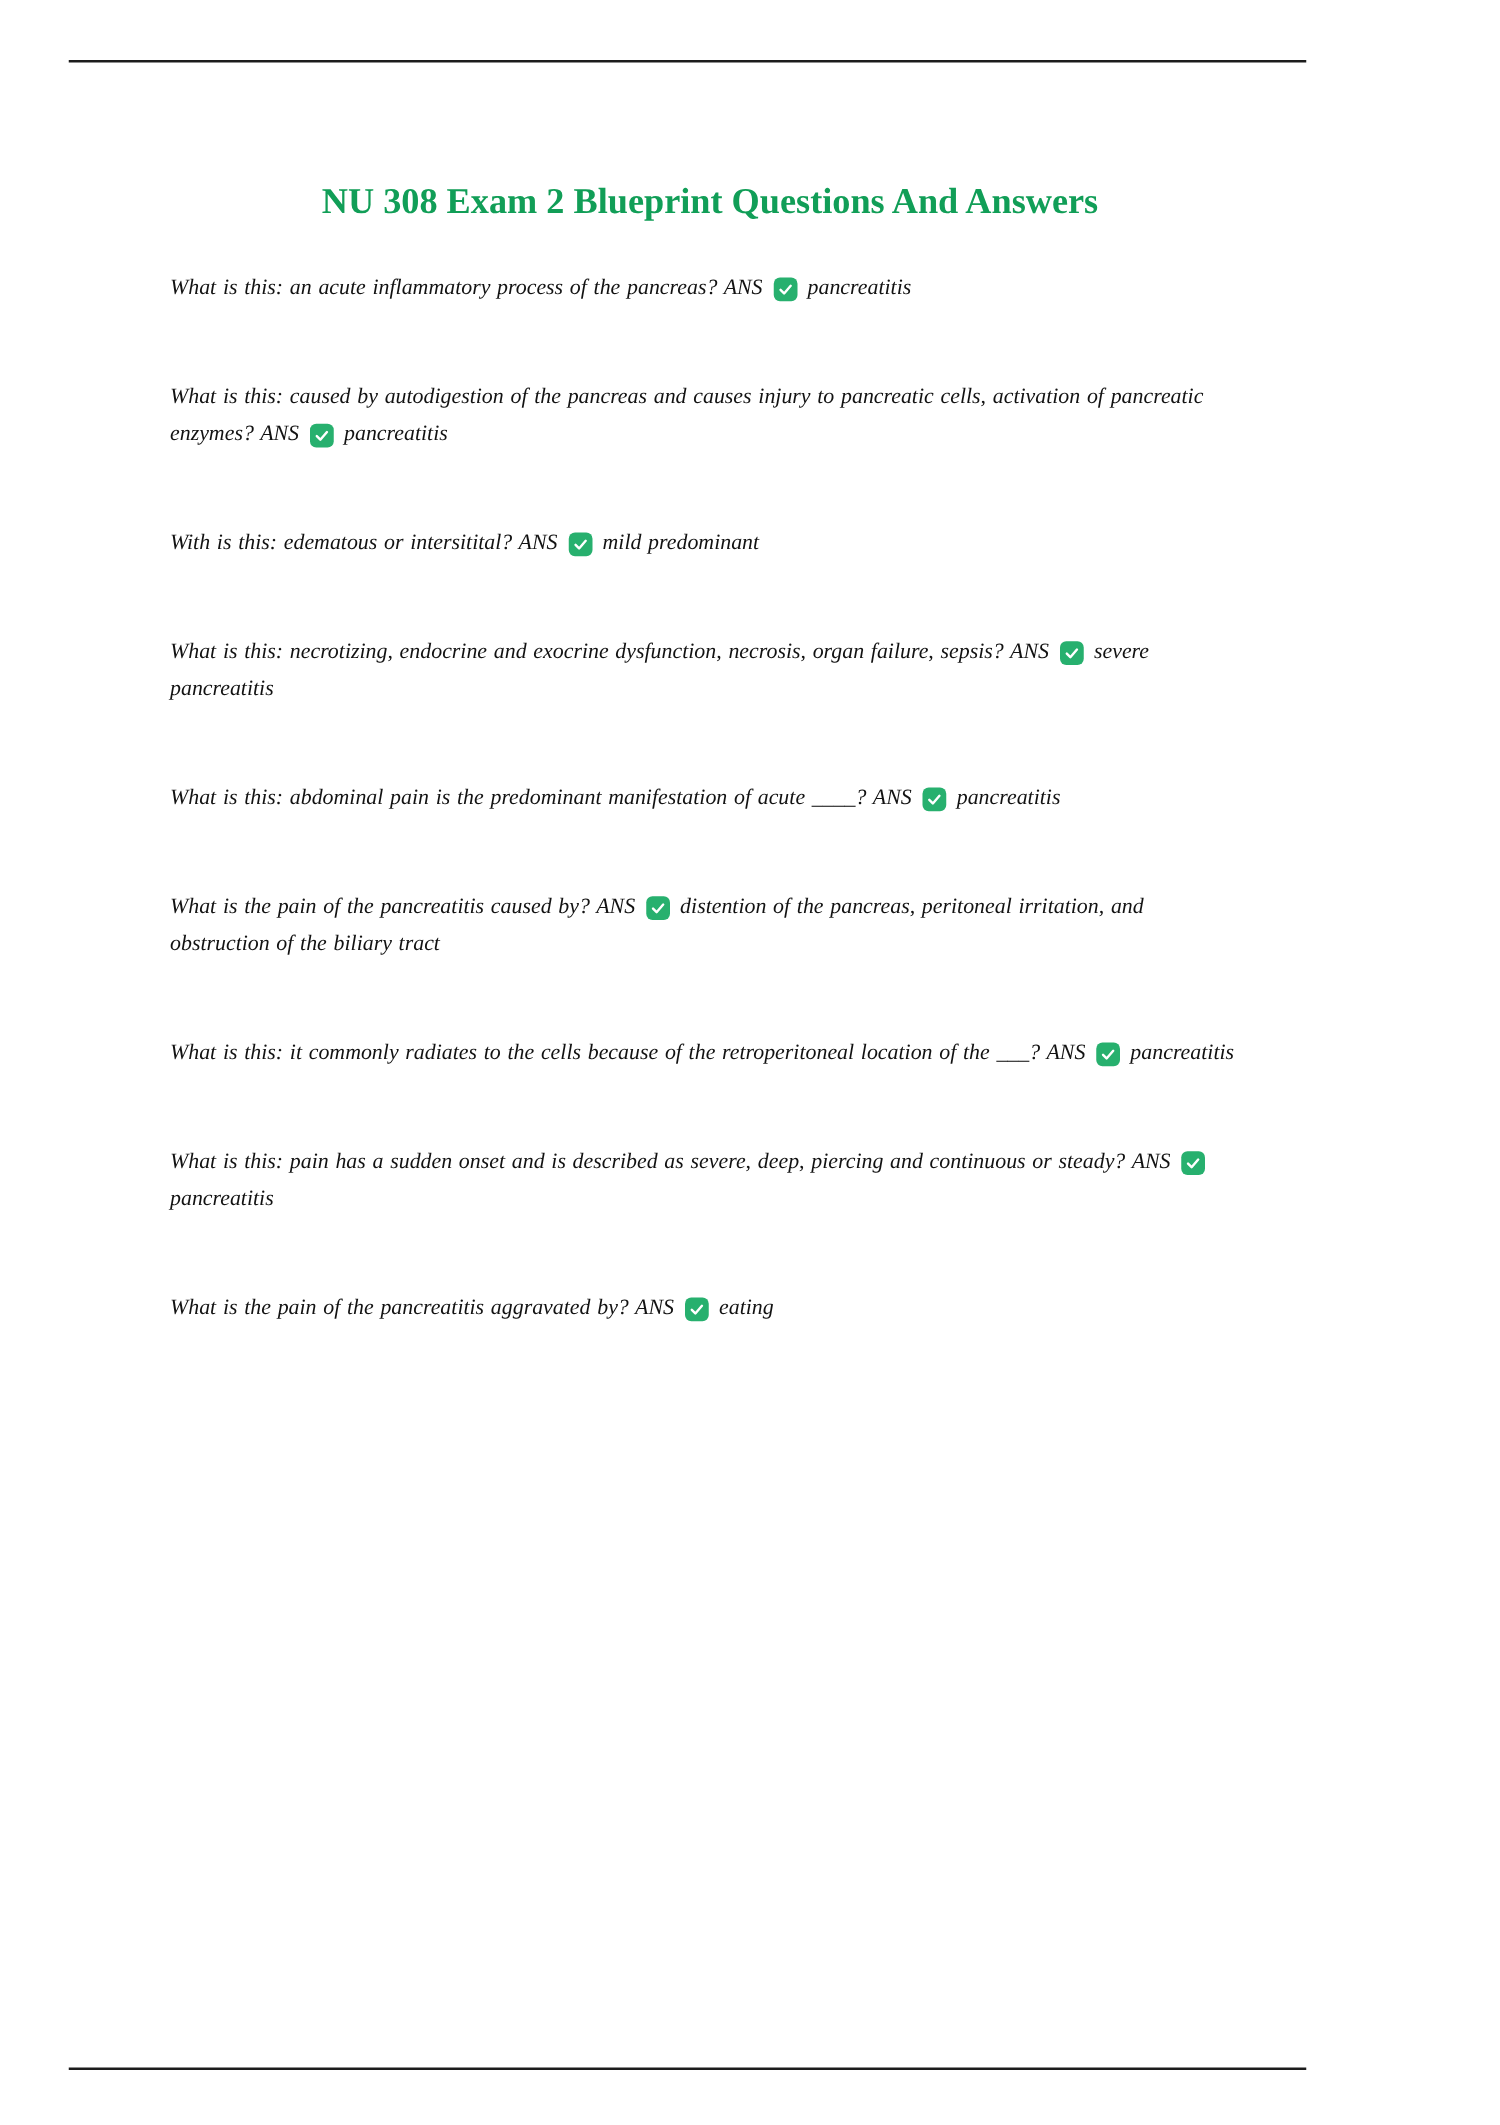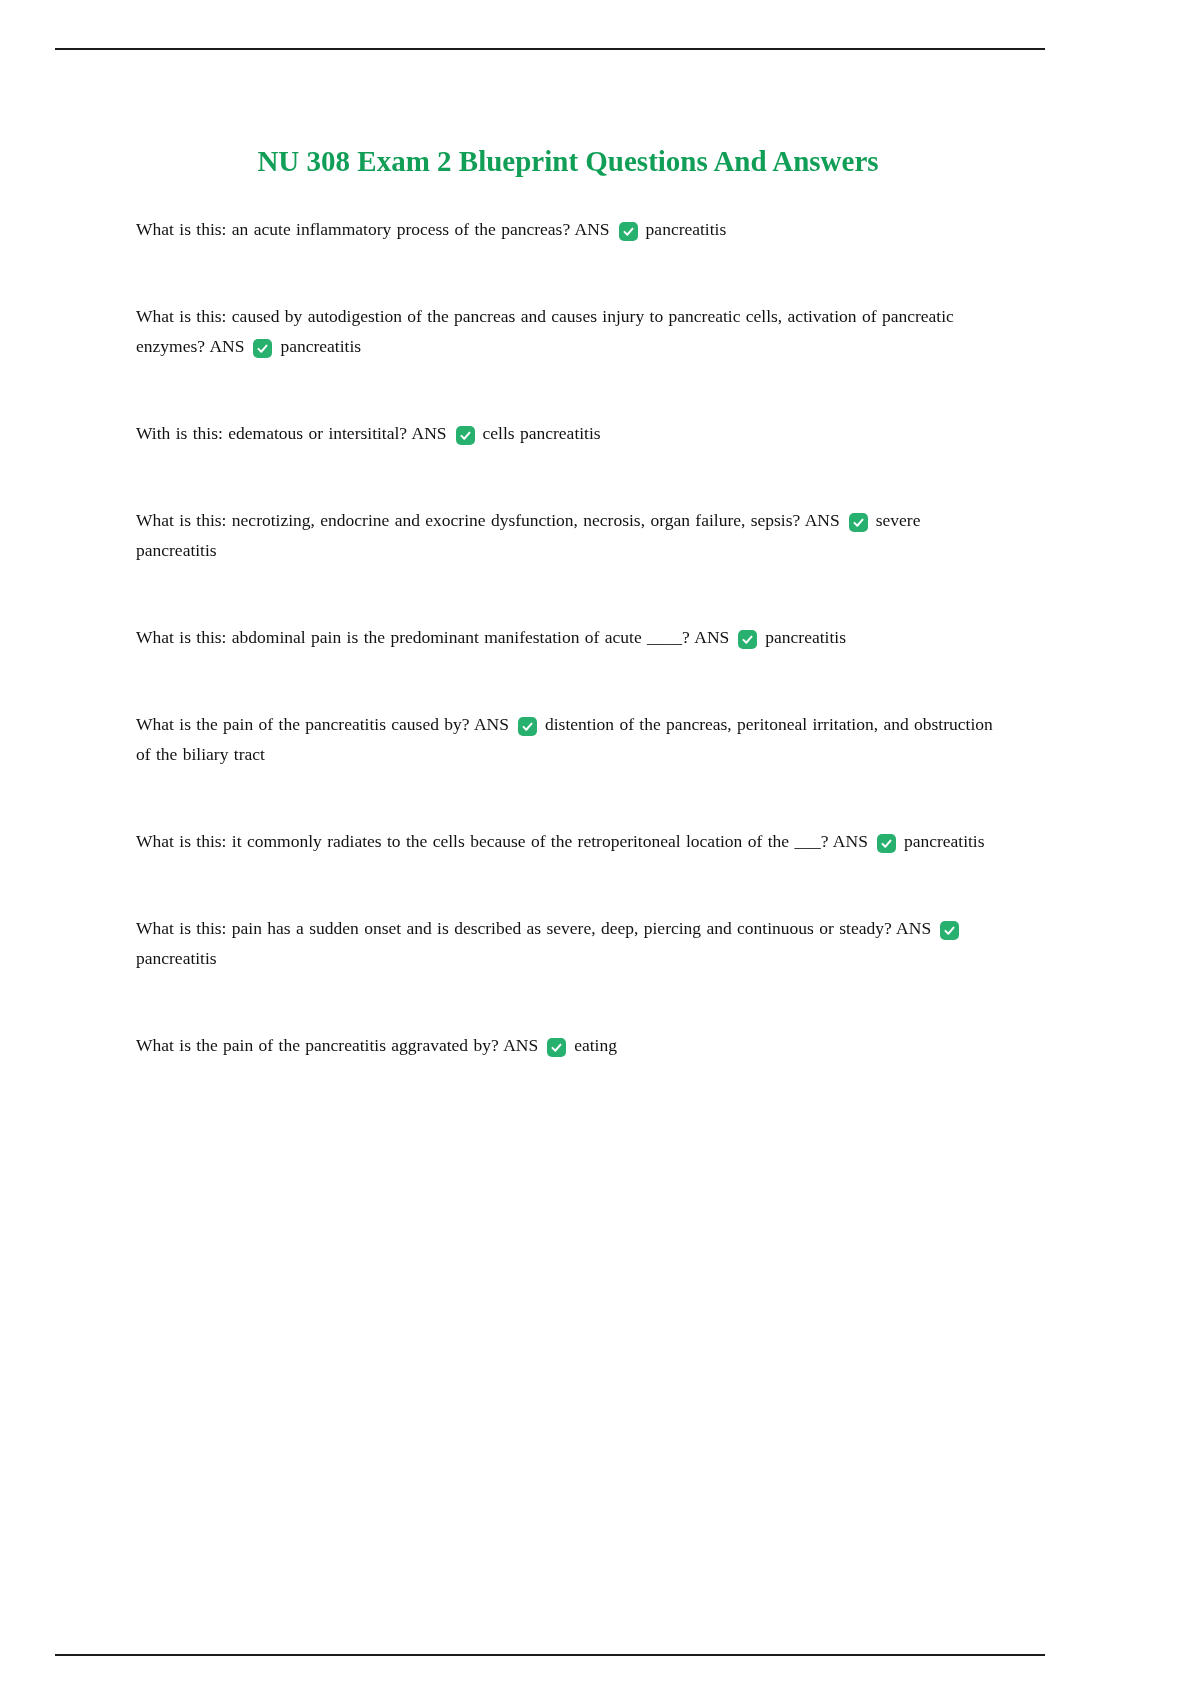--- a/index.html
+++ b/index.html
@@ -40,20 +40,21 @@
     color: var(--title-color, #119e57);
     margin: 0 0 30px 0;
     font-family: Liberation Serif, serif;
   }
 
   .qa-item {
     font-size: 17.5px;
     line-height: 30px;
     margin: 0 0 57px 0;
     word-spacing: 1px;
+    font-style: italic;
   }
 
   .check {
     display: inline-flex;
     align-items: center;
     justify-content: center;
     width: 19px;
     height: 19px;
     border-radius: 5px;
     background: var(--check-color, #27b06e);
@@ -88,21 +89,21 @@
           <svg viewBox="0 0 16 16" aria-hidden="true">
             <path d="M3 8.5 L6.5 12 L13 4.5" fill="none" stroke="#ffffff" stroke-width="2.4" stroke-linecap="round" stroke-linejoin="round"></path>
           </svg>
         </span><span class="a">pancreatitis</span></p>
 
 
   <p class="qa-item"><span class="q">With is this: edematous or intersitital? ANS</span><span class="check">
           <svg viewBox="0 0 16 16" aria-hidden="true">
             <path d="M3 8.5 L6.5 12 L13 4.5" fill="none" stroke="#ffffff" stroke-width="2.4" stroke-linecap="round" stroke-linejoin="round"></path>
           </svg>
-        </span><span class="a">cells pancreatitis</span></p>
+        </span><span class="a">mild predominant</span></p>
 
   <p class="qa-item"><span class="q">What is this: necrotizing, endocrine and exocrine dysfunction, necrosis, organ failure, sepsis? ANS</span><span class="check">
           <svg viewBox="0 0 16 16" aria-hidden="true">
             <path d="M3 8.5 L6.5 12 L13 4.5" fill="none" stroke="#ffffff" stroke-width="2.4" stroke-linecap="round" stroke-linejoin="round"></path>
           </svg>
         </span><span class="a">severe pancreatitis</span></p>
 
   <p class="qa-item"><span class="q">What is this: abdominal pain is the predominant manifestation of acute ____? ANS</span><span class="check">
           <svg viewBox="0 0 16 16" aria-hidden="true">
             <path d="M3 8.5 L6.5 12 L13 4.5" fill="none" stroke="#ffffff" stroke-width="2.4" stroke-linecap="round" stroke-linejoin="round"></path>

